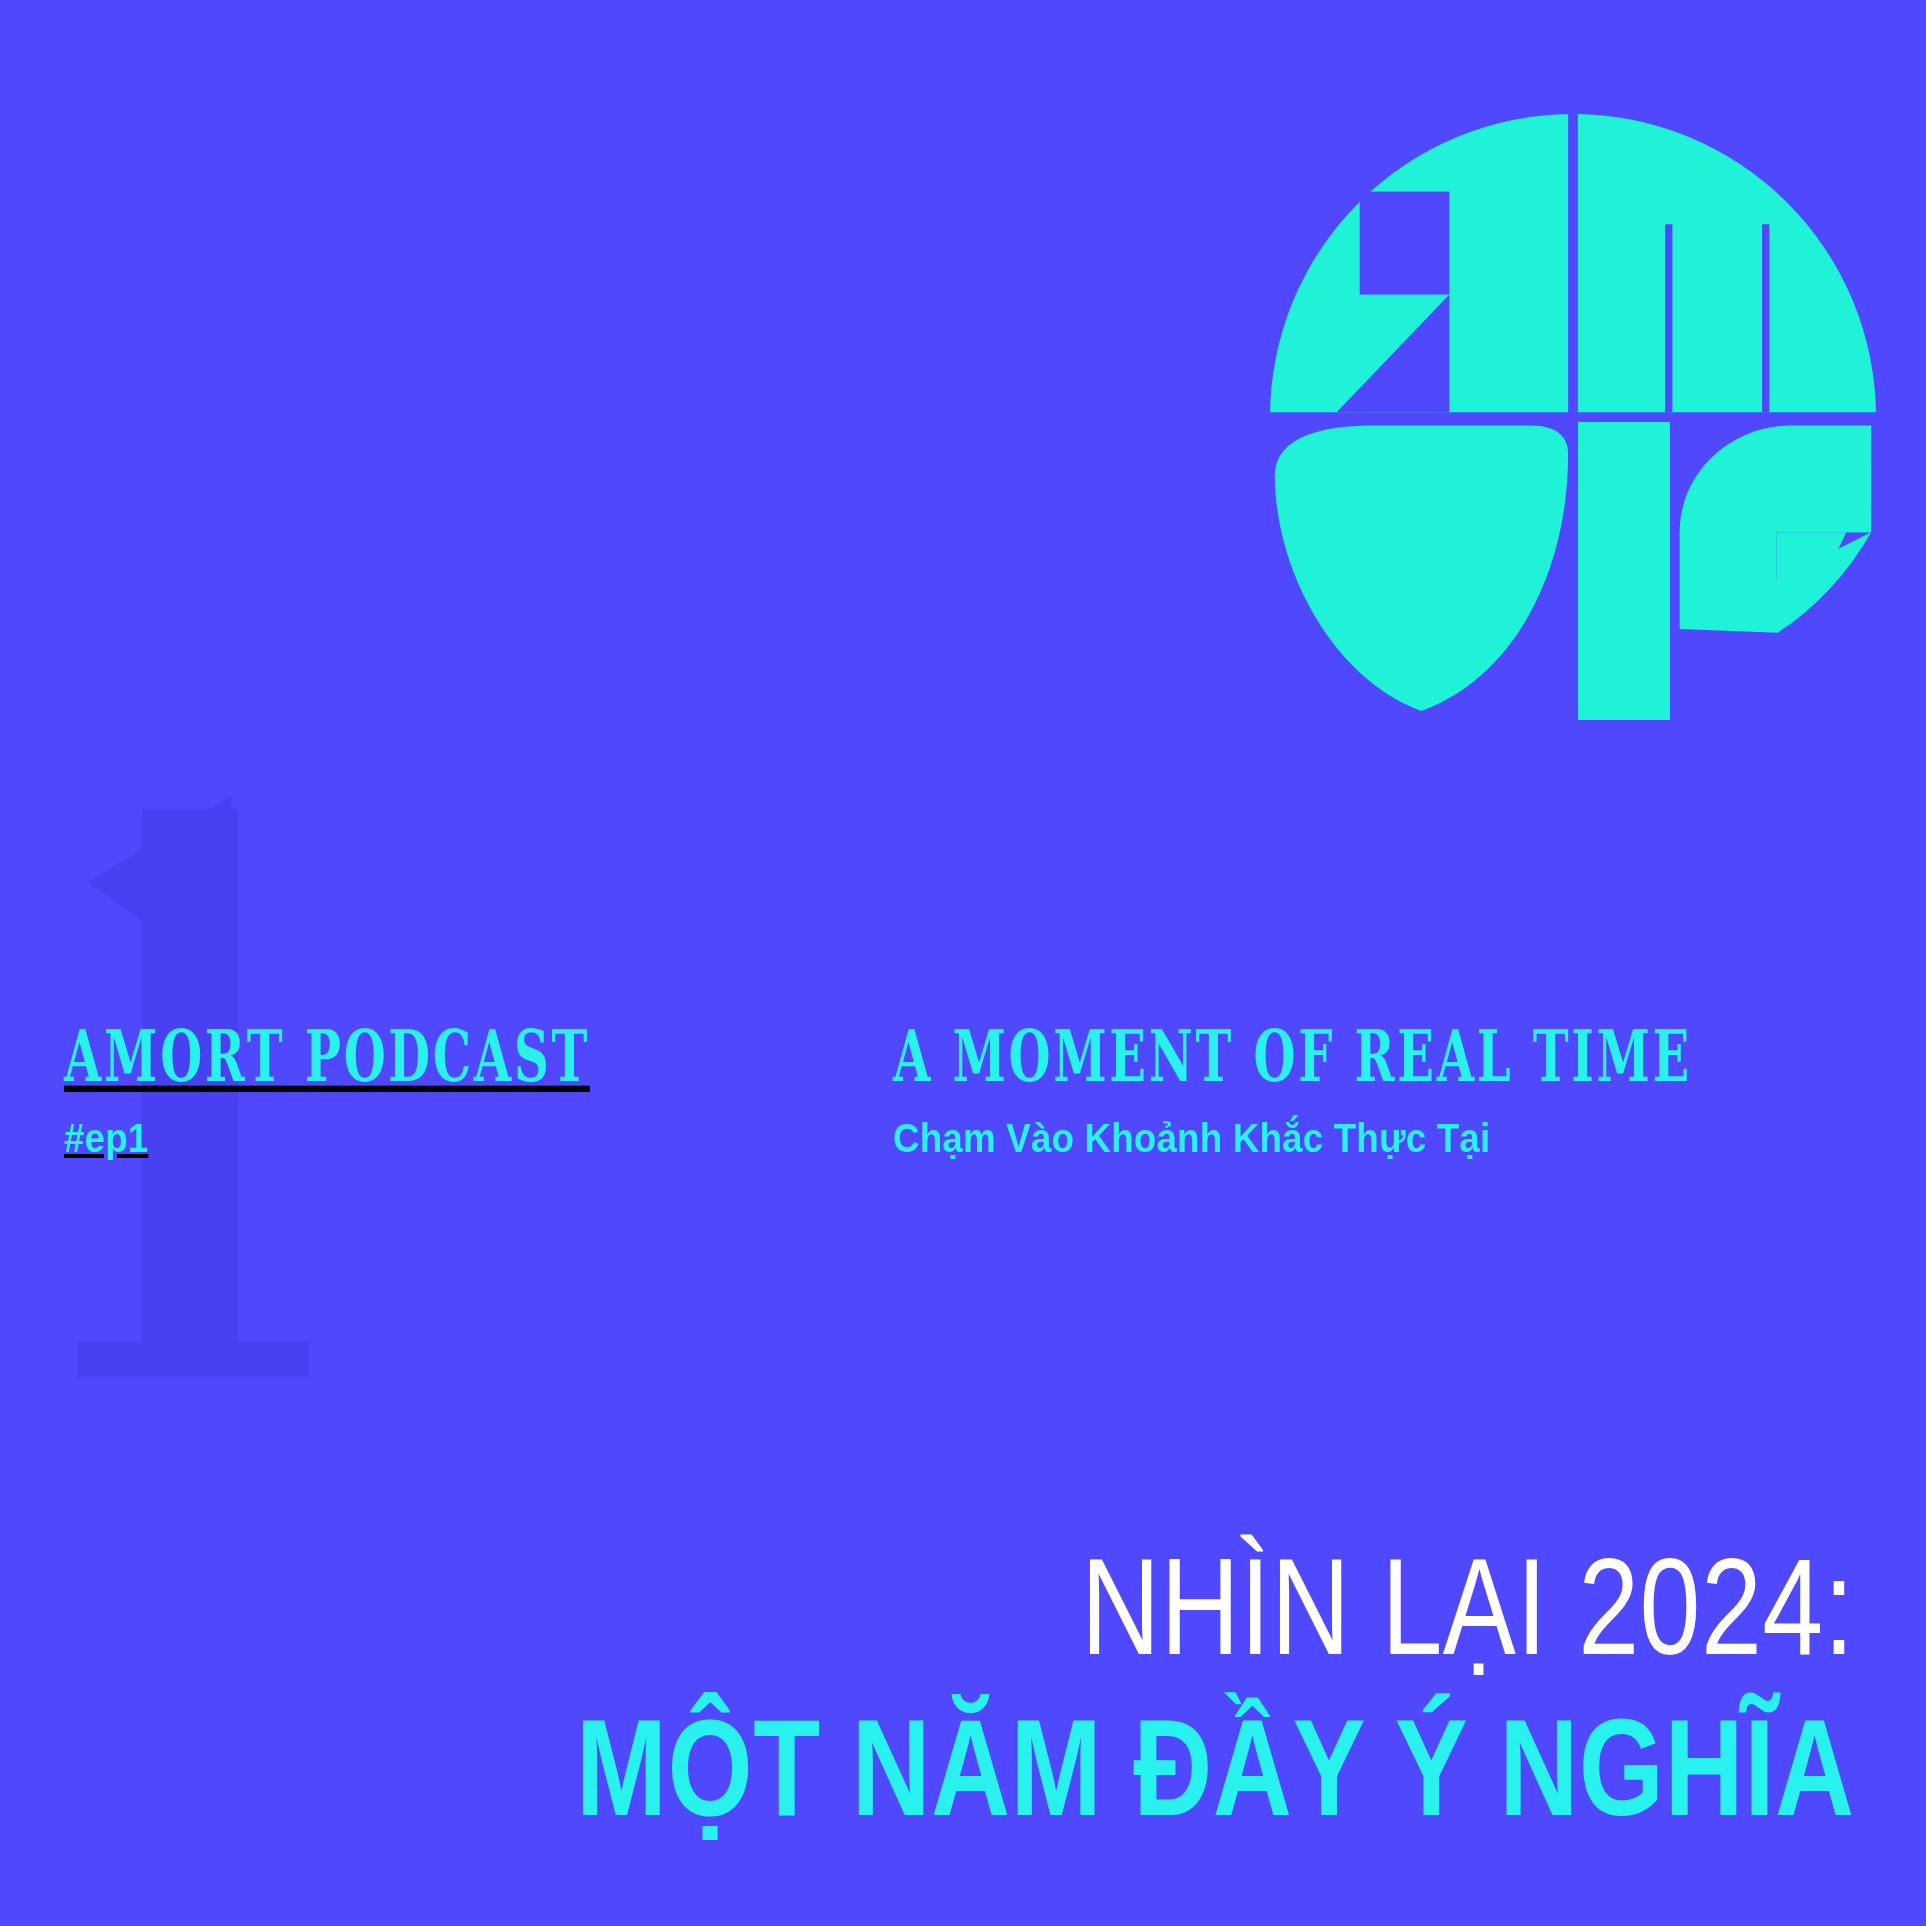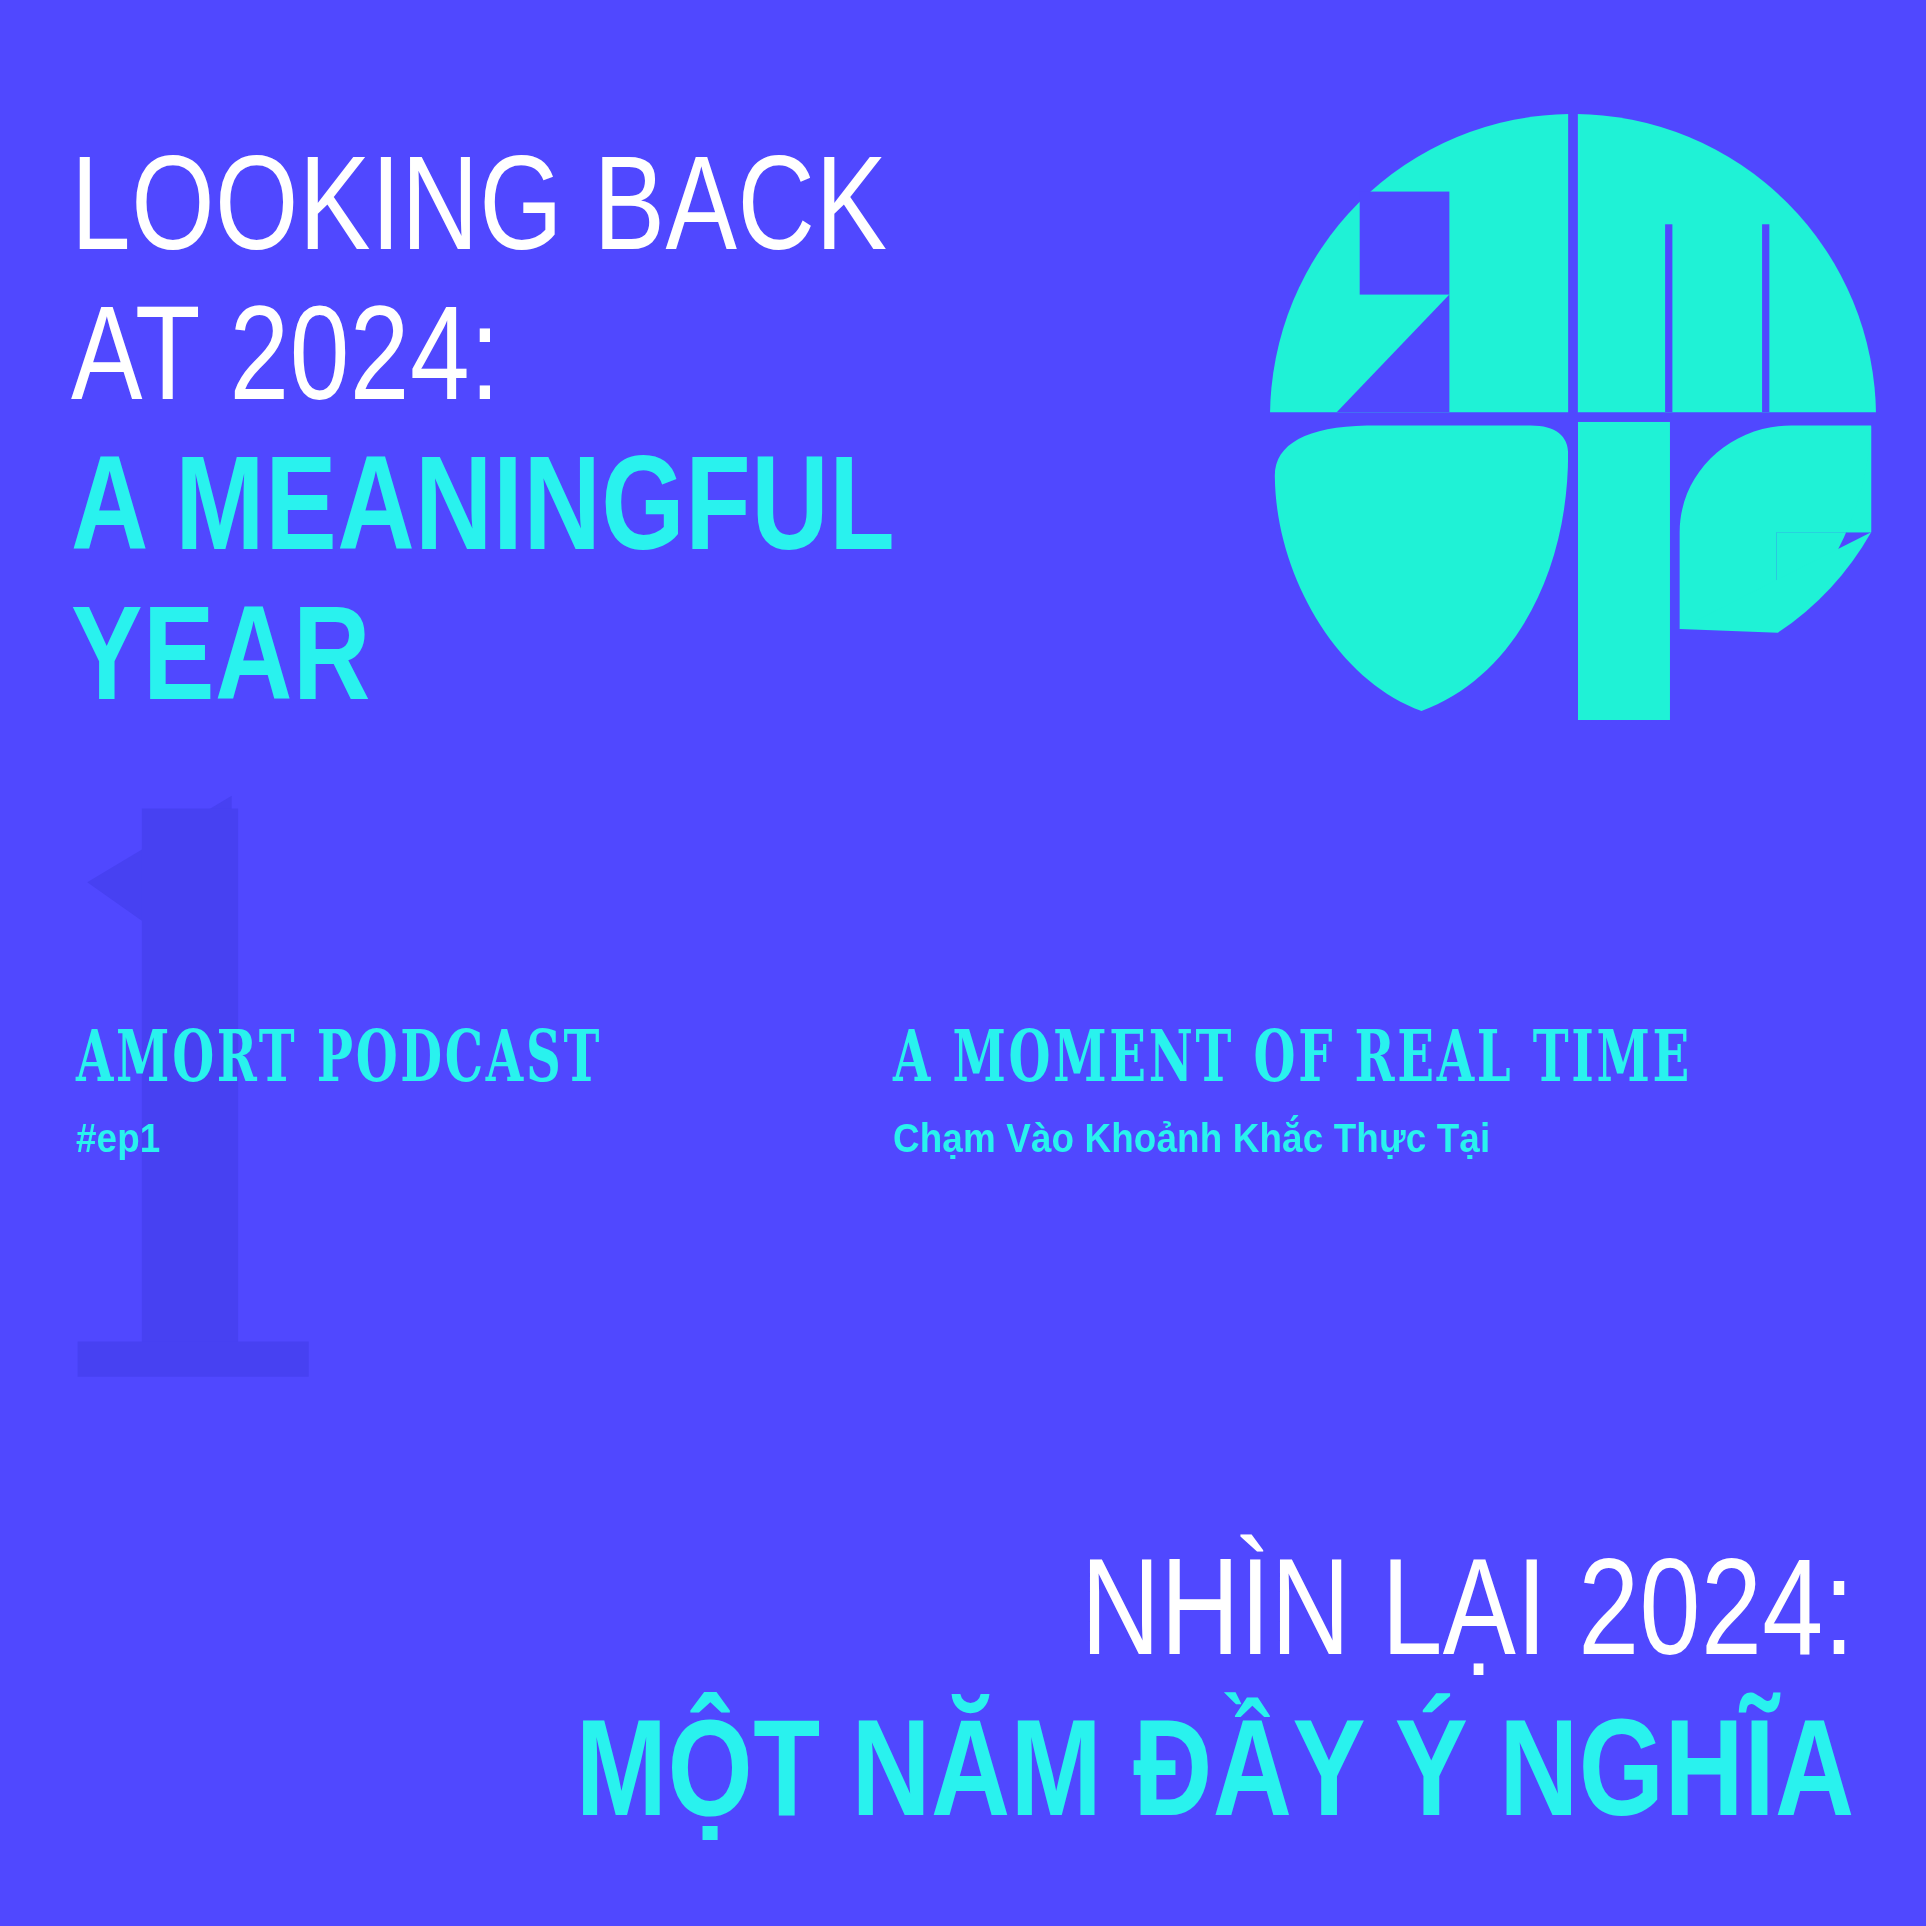--- a/index.html
+++ b/index.html
@@ -73,21 +73,21 @@
 
   
   .meta-row {
     position: absolute;
     left: 0;
     top: 1021px;
     width: 1926px;
     z-index: 3;
   }
   .meta-col { position: absolute; top: 0; }
-  .meta-col.left  { left: 76px;  width: 770px; }
+  .meta-col.left  { left: 64px;  width: 770px; text-decoration: underline; }
   .meta-col.right { left: 893px; width: 963px; }
 
   .meta-title {
     display: block;
     color: #29F2EE;
     font-family: "DejaVu Serif", "Liberation Serif", serif;
     font-weight: 700;
     font-size: 67px;
     line-height: 1.0;
     letter-spacing: 0.055em;
@@ -149,26 +149,20 @@
 
         <path d="M 75 175 L 300 40 L 300 150 L 160 235 Z"></path>
 
         <rect x="160" y="60" width="150" height="880"></rect>
 
         <path d="M 60 890 L 420 890 L 420 945 L 60 945 Z"></path>
       </g>
     </svg>
   </div>
 
-  <div class="headline">
-    <span class="hl-line light">LOOKING BACK</span>
-    <span class="hl-line light">AT 2024:</span>
-    <span class="hl-line accent">A MEANINGFUL</span>
-    <span class="hl-line accent">YEAR</span>
-  </div>
 
   <div class="logo-mark">
     <svg viewBox="0 0 1000 1000" xmlns="http://www.w3.org/2000/svg" aria-hidden="true">
       <defs>
 
         <clipPath id="qTL">
             <rect x="0" y="0" width="492" height="492"></rect>
           </clipPath>
         <clipPath id="qTR">
             <rect x="508" y="0" width="492" height="492"></rect>

